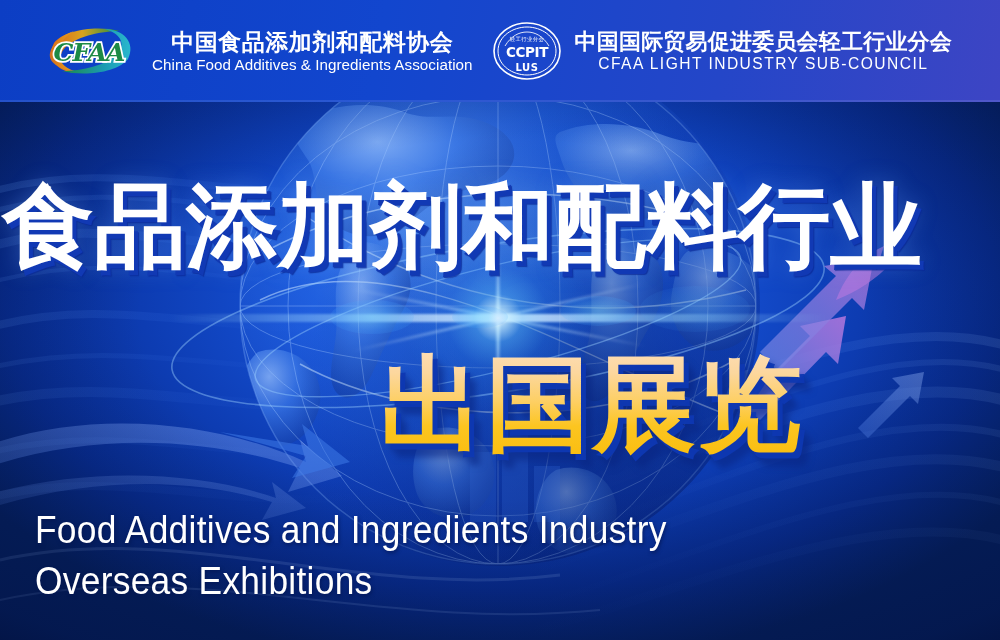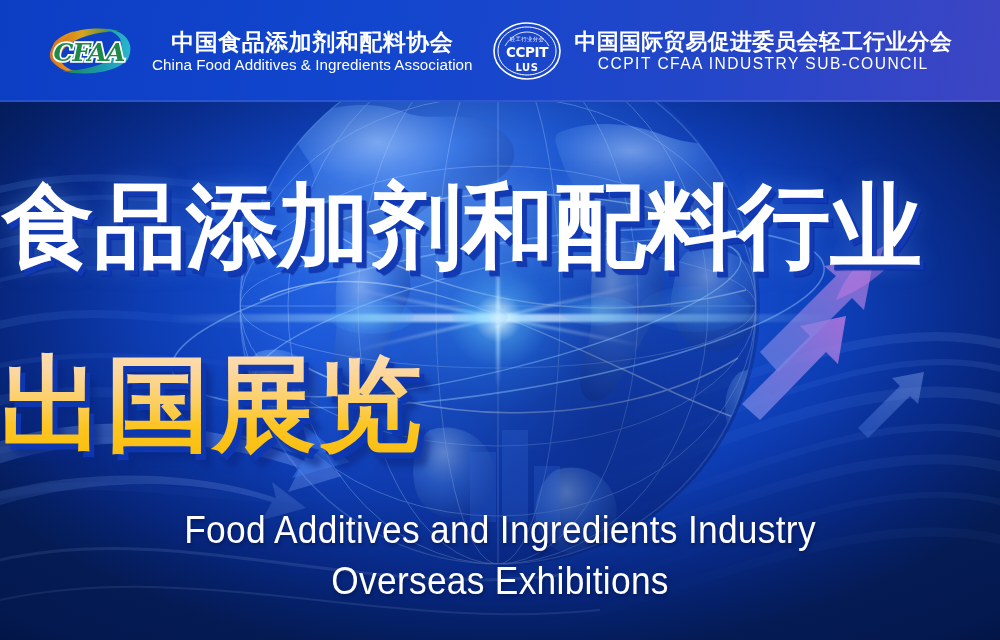--- a/index.html
+++ b/index.html
@@ -102,36 +102,36 @@
     font-family:"DejaVu Sans", sans-serif;
     font-size:92px; line-height:98px; font-weight:bold;
     color:#ffffff; letter-spacing:0px;
     text-shadow:
       4px 5px 0 #1139b4,
       5px 6px 1px rgba(10,40,150,.75),
       0 0 22px rgba(120,180,255,.35);
     white-space:nowrap;
   }
   #title-gold {
-    position:absolute; top:348px; left:0; width:804px; text-align:left;
+    position:absolute; top:348px; left:0; width:804px; text-align:right;
     z-index:30;
     font-family:"DejaVu Sans", sans-serif;
     font-size:104px; line-height:112px; font-weight:bold;
     letter-spacing:2px; white-space:nowrap;
   }
   #title-gold .g {
     background:linear-gradient(180deg, #fdddb6 0%, #fcd79e 22%, #fdcf63 48%, #fcc520 70%, #f9bd0e 100%);
     -webkit-background-clip:text; background-clip:text;
     -webkit-text-fill-color:transparent; color:transparent;
     filter:drop-shadow(5px 6px 0 rgba(14,56,178,.95)) drop-shadow(6px 8px 3px rgba(8,36,130,.6));
     display:inline-block;
   }
 
   #subtitle {
-    position:absolute; top:505px; left:0; width:1000px; text-align:center;
+    position:absolute; top:505px; left:0; width:1000px; 
     z-index:30; color:#ffffff;
     font-family:"Liberation Sans", sans-serif;
     font-size:38px; line-height:51px; font-weight:400;
     letter-spacing:.3px;
     text-shadow:1px 2px 4px rgba(4,22,80,.75);
   }
   #subtitle div { transform:scaleX(.93); }
 
   
   .cfaa-logo { width:100px; height:56px; flex:none; }
@@ -333,21 +333,21 @@
           <path d="M36,3 C52,3 69,14 69,31 C69,48 52,59 36,59 C20,59 3,48 3,31 C3,14 20,3 36,3 Z"></path>
           <path d="M36,7 C50,7 65,16 65,31 C65,46 50,55 36,55 C22,55 7,46 7,31 C7,16 22,7 36,7 Z" stroke-width="1"></path>
         </g>
         <path d="M14,26 C20,16 28,12 36,12 C44,12 52,16 58,26" fill="none" stroke="#ffffff" stroke-width="1" opacity=".85"></path>
         <text x="36" y="21" text-anchor="middle" fill="#ffffff" font-family="DejaVu Sans, sans-serif" font-size="5.4" letter-spacing=".4">轻工行业分会</text>
         <text x="36" y="37" text-anchor="middle" fill="#ffffff" font-family="DejaVu Sans, sans-serif" font-weight="bold" font-size="13.5" letter-spacing="-.4">CCPIT</text>
         <text x="36" y="51" text-anchor="middle" fill="#ffffff" font-family="DejaVu Sans, sans-serif" font-weight="bold" font-size="10" letter-spacing=".5">LUS</text>
       </svg>
       <div class="org-text">
         <div class="org-cn">中国国际贸易促进委员会轻工行业分会</div>
-        <div class="org-en">CCPIT CFAA INDUSTRY SUB-COUNCIL</div>
+        <div class="org-en">CFAA LIGHT INDUSTRY SUB-COUNCIL</div>
       </div>
     </div>
   </div>
 
   <div id="title-cn">食品添加剂和配料行业</div>
 
   <div id="title-gold">
     <span class="g">出国展览</span>
   </div>
 

